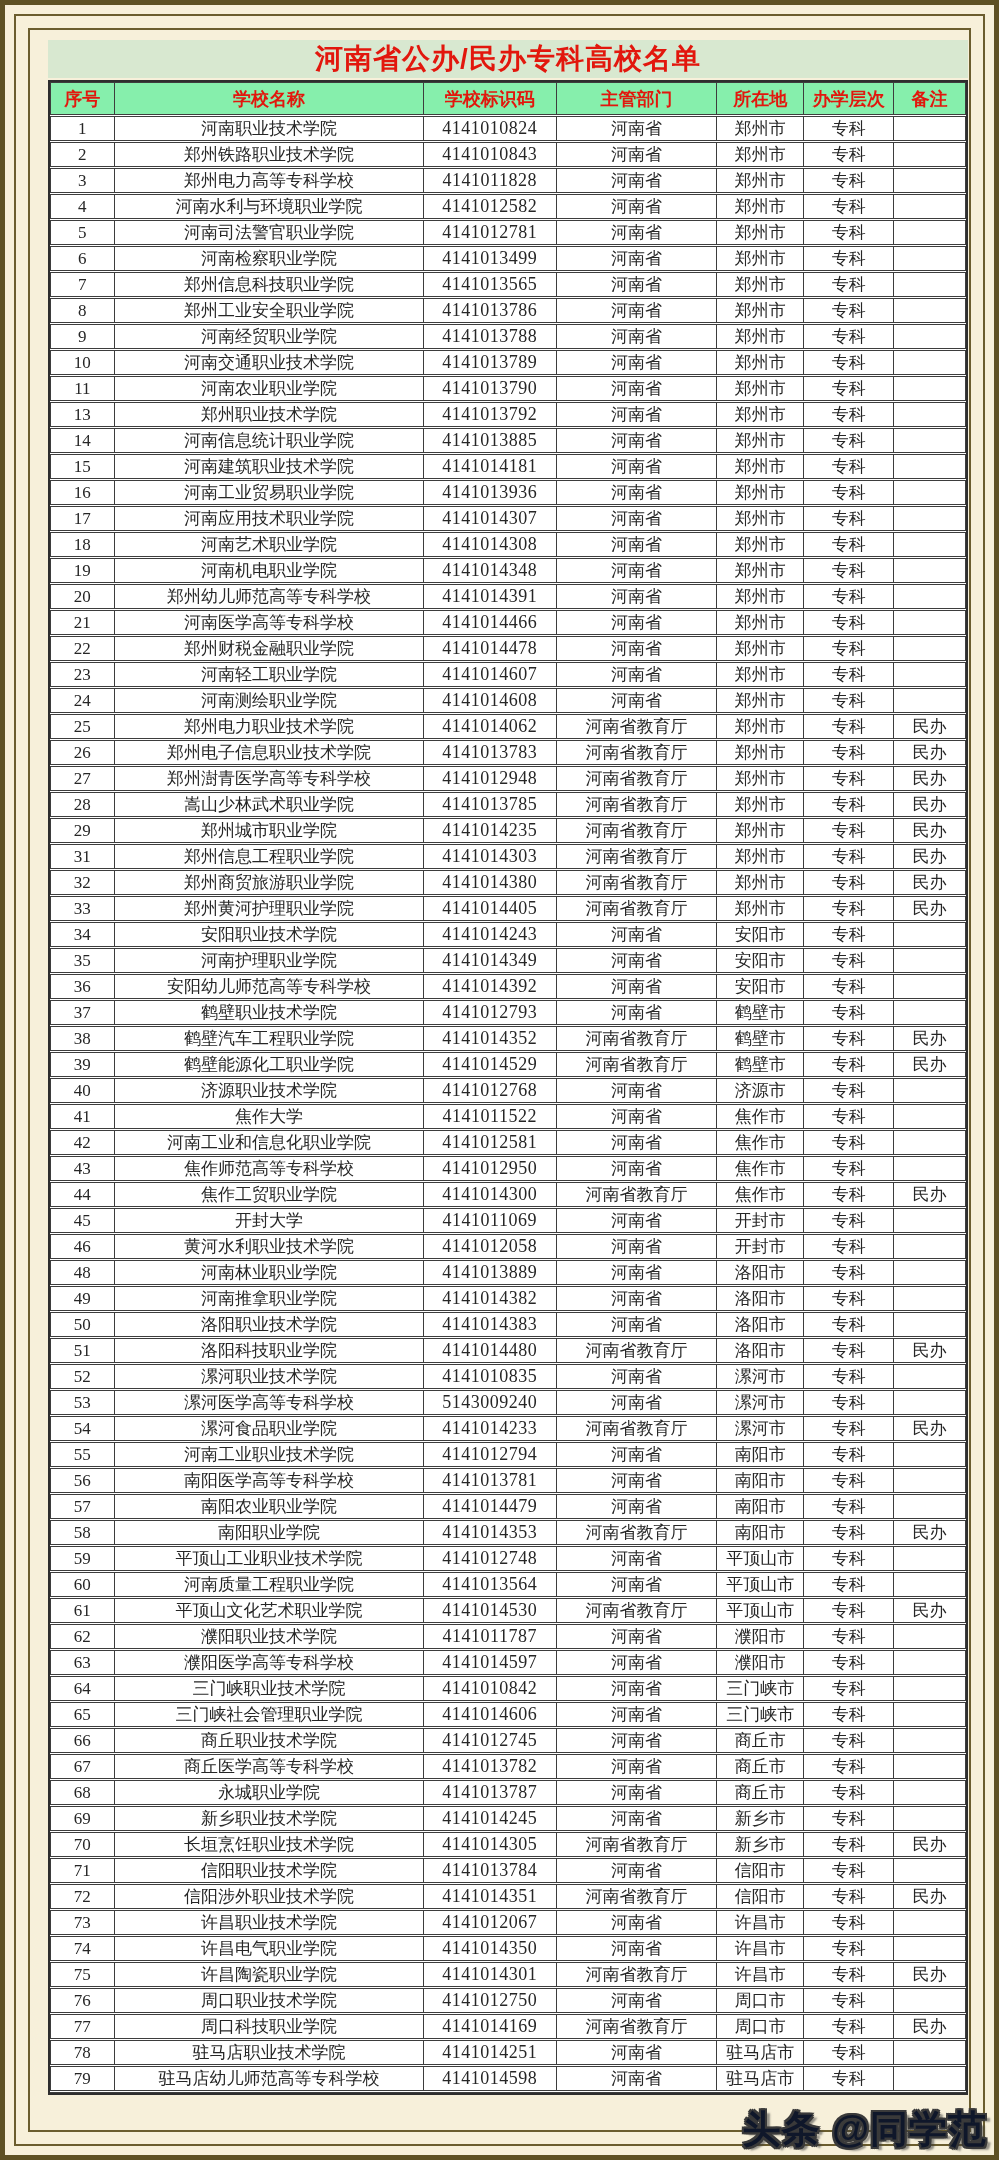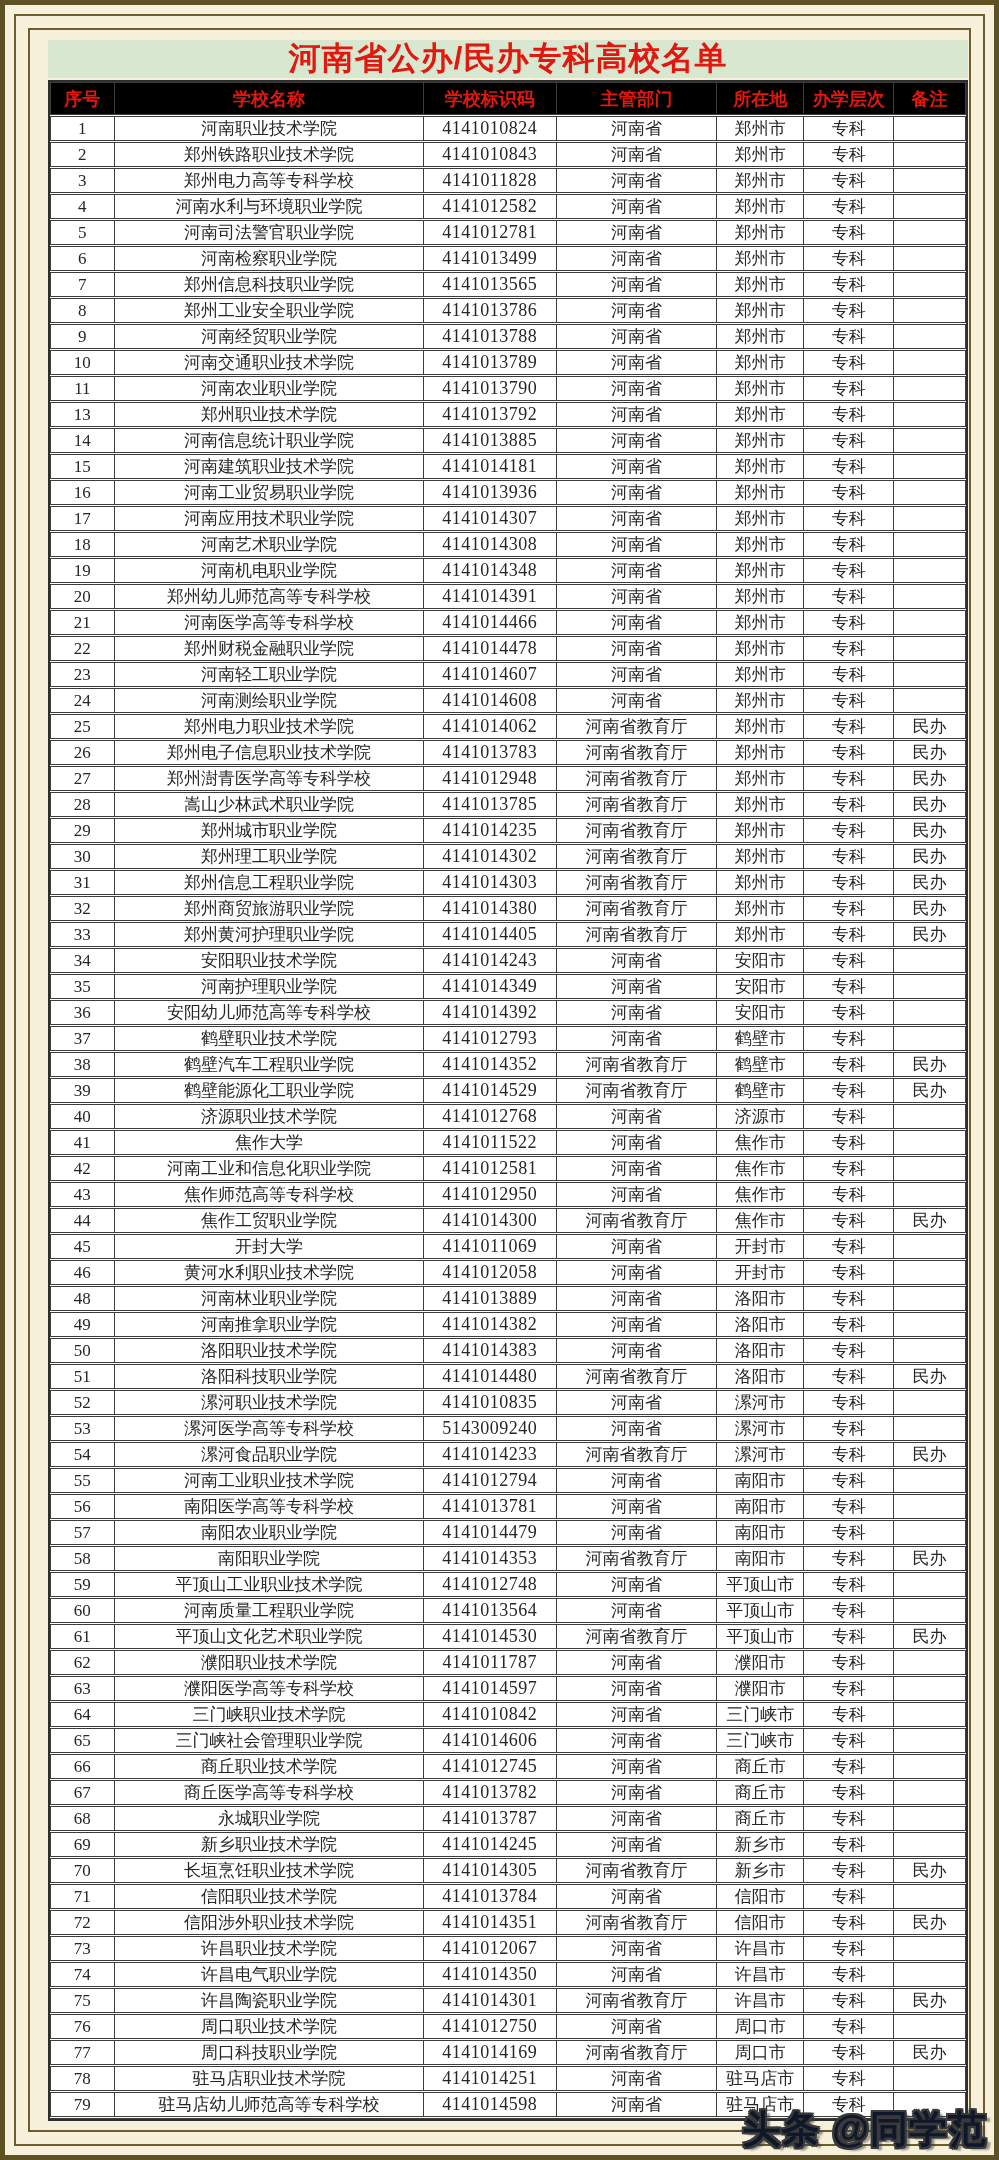--- a/index.html
+++ b/index.html
@@ -23,21 +23,21 @@
   }
   .title-bar {
     height: 38px;
     background: #d8e8d0;
     display: flex; align-items: center; justify-content: center;
     margin-bottom: 2px;
   }
   .title-bar span {
     font-family: "Liberation Sans", "DejaVu Sans", sans-serif;
     font-weight: bold;
-    font-size: 32px;
+    font-size: 28px;
     color: #e2170d;
     letter-spacing: 1px;
     white-space: nowrap;
   }
   .tbl-wrap { border: 2px solid #2e2e2e; background: #ffffff; }
   table {
     width: 100%;
     border-collapse: collapse;
     table-layout: fixed;
   }
@@ -45,21 +45,21 @@
     border: 1px solid #3d3d3d;
     border-bottom: 3px double #3d3d3d;
     text-align: center;
     vertical-align: middle;
     overflow: hidden;
     white-space: nowrap;
     padding: 0;
   }
   thead tr { height: 33px; }
   thead th {
-    background: #000000;
+    background: #86efac;
     font-family: "Liberation Sans", "DejaVu Sans", sans-serif;
     font-weight: bold;
     font-size: 18px;
     color: #e2170d;
     margin-top: 36px;
   }
   tbody tr { height: 25.6px; }
   tbody td {
     font-size: 17px;
     color: #262626;
@@ -365,29 +365,20 @@
           <tr>
     <td class="c-seq">29</td>
     <td class="c-name">郑州城市职业学院</td>
     <td class="c-code">4141014235</td>
     <td class="c-dept">河南省教育厅</td>
     <td class="c-city">郑州市</td>
     <td class="c-lvl">专科</td>
     <td class="c-note">民办</td>
   </tr>
           <tr>
-    <td class="c-seq">30</td>
-    <td class="c-name">郑州理工职业学院</td>
-    <td class="c-code">4141014302</td>
-    <td class="c-dept">河南省教育厅</td>
-    <td class="c-city">郑州市</td>
-    <td class="c-lvl">专科</td>
-    <td class="c-note">民办</td>
-  </tr>
-          <tr>
     <td class="c-seq">31</td>
     <td class="c-name">郑州信息工程职业学院</td>
     <td class="c-code">4141014303</td>
     <td class="c-dept">河南省教育厅</td>
     <td class="c-city">郑州市</td>
     <td class="c-lvl">专科</td>
     <td class="c-note">民办</td>
   </tr>
           <tr>
     <td class="c-seq">32</td>

